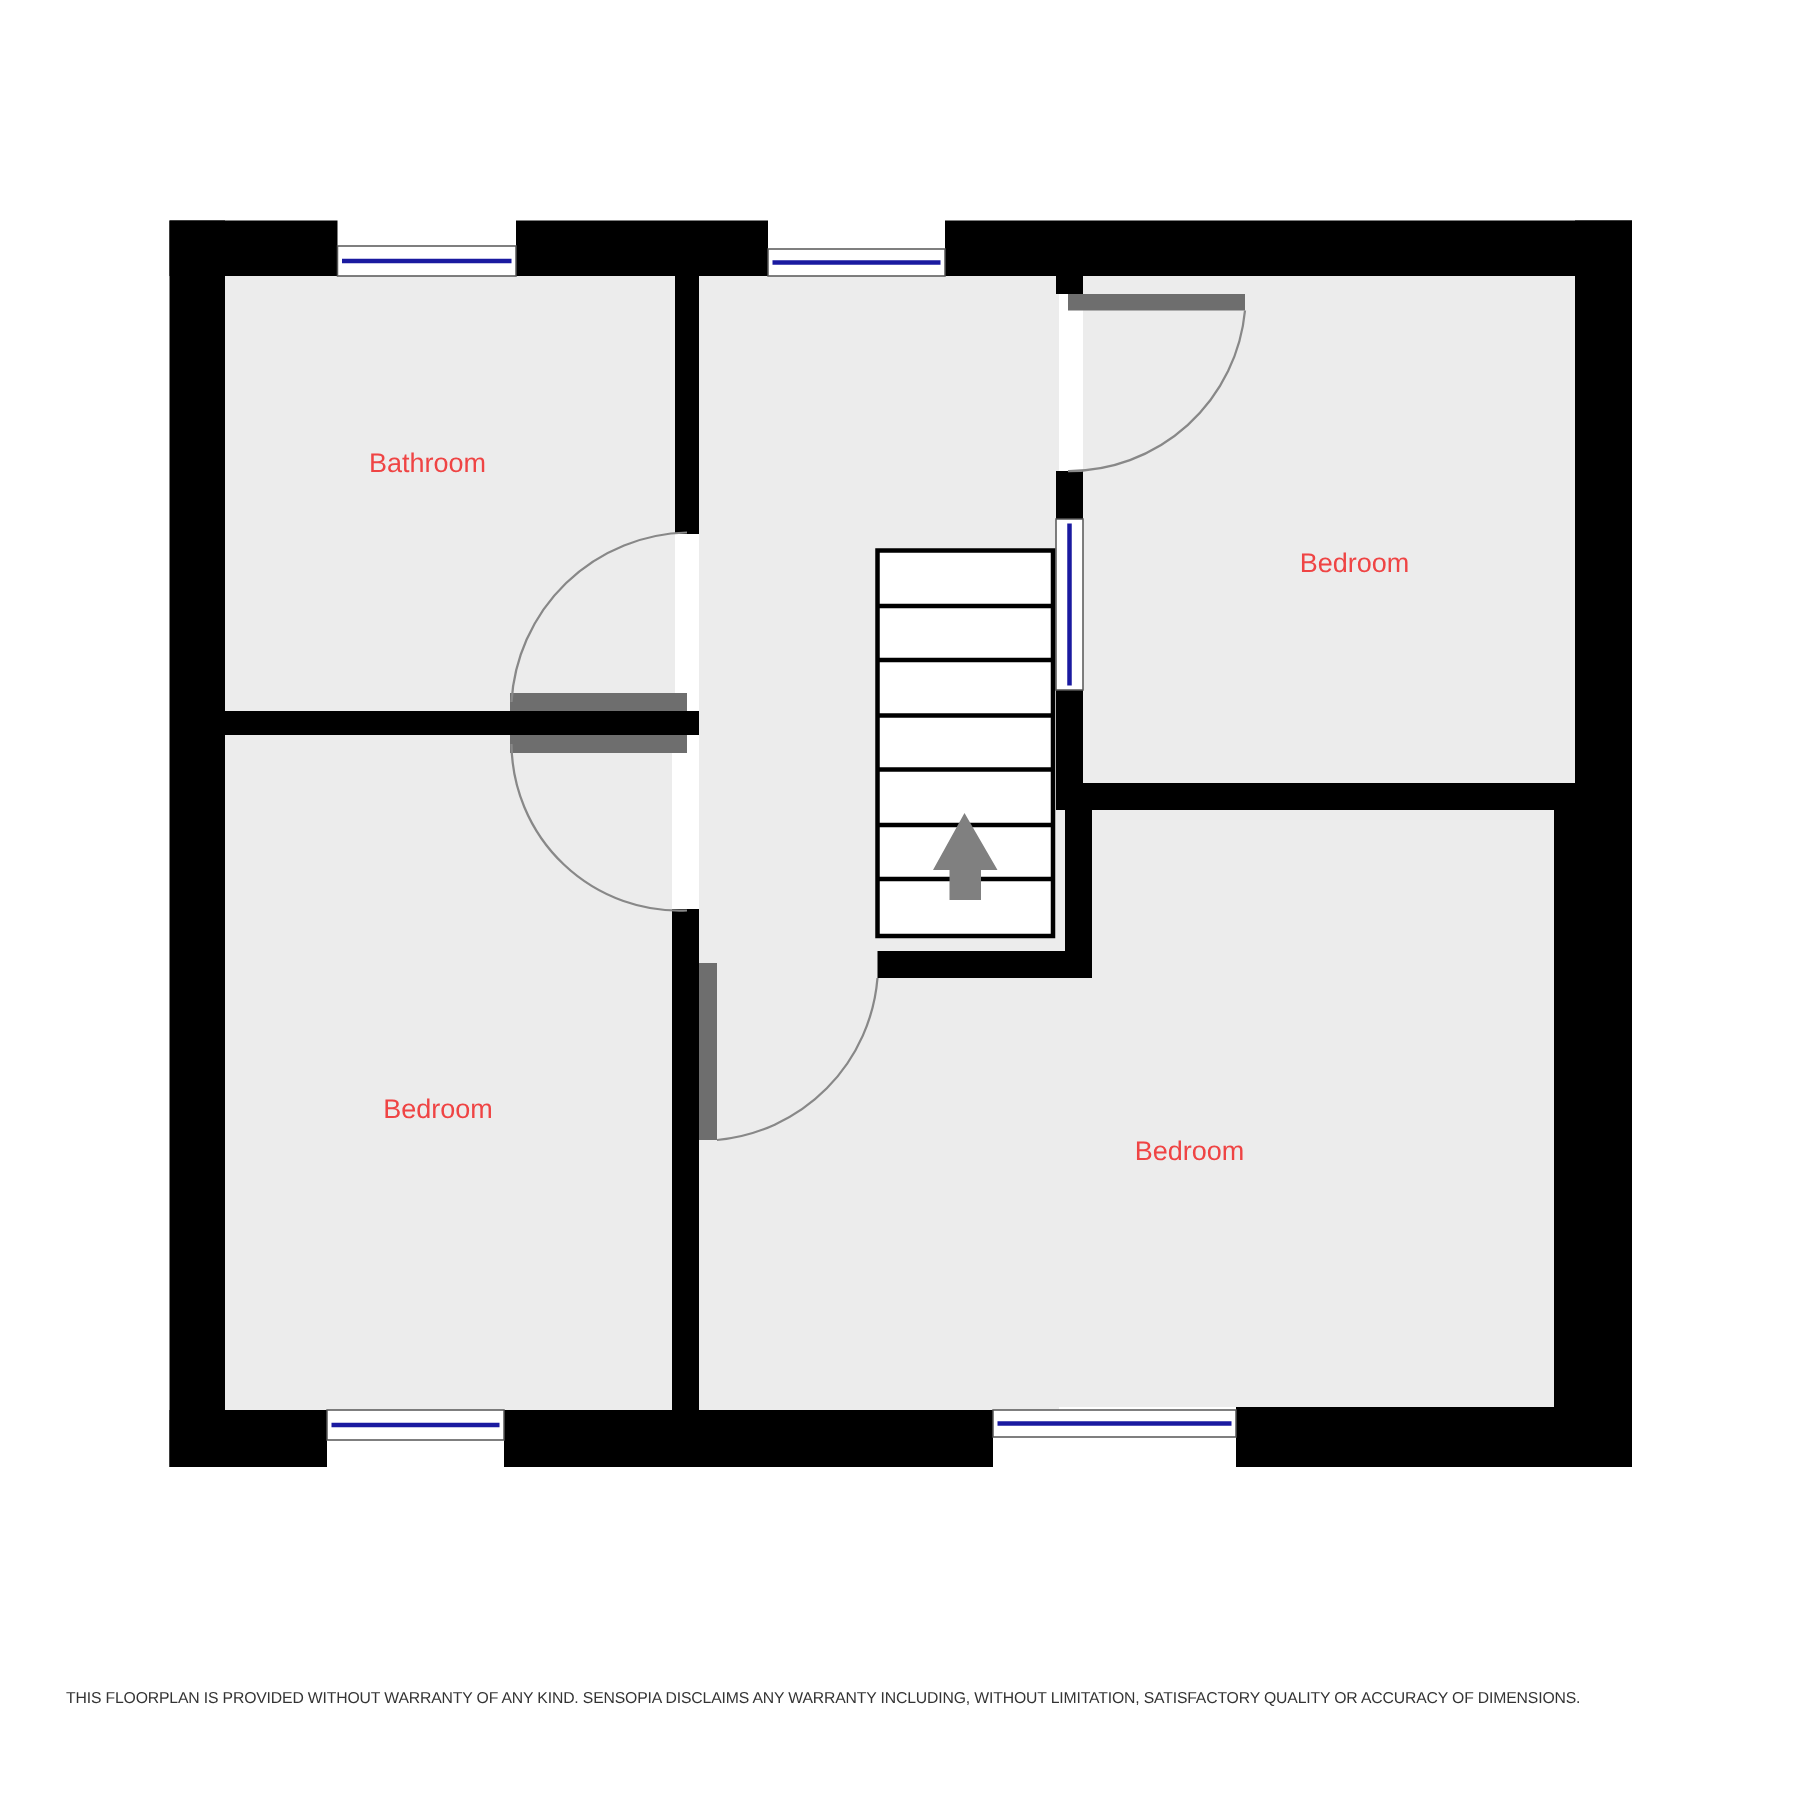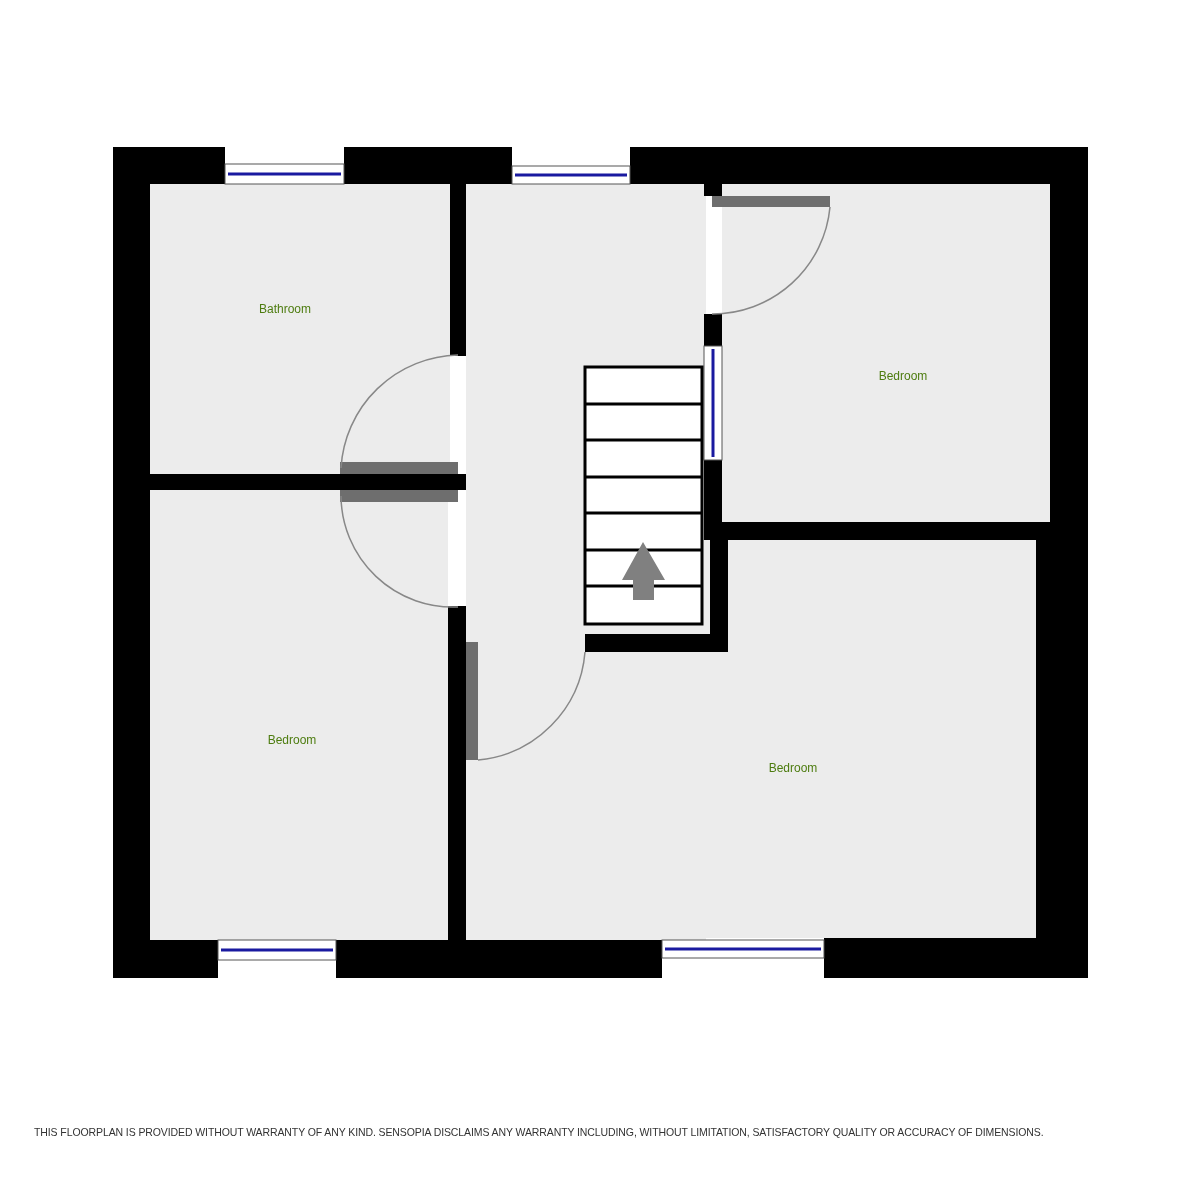--- a/index.html
+++ b/index.html
@@ -1,19 +1,19 @@
 <!DOCTYPE html>
 <html><head>
 <meta charset="utf-8">
 <style>
   html, body { margin: 0; padding: 0; background: #ffffff; }
   body { width: 1200px; height: 1200px; position: relative; overflow: hidden; font-family: "Liberation Sans", sans-serif; }
   #plan { position: absolute; left: 0; top: 0; width: 1200px; height: 1200px; }
-  .room-label { position: absolute; font-size: 12px; color: #4d7c0f; transform: translate(-50%, -50%); white-space: nowrap; }
-  .disclaimer { position: absolute; left: 34px; top: 1126px; width: 1060px; font-size: 10.5px; line-height: 13px; color: #333333; letter-spacing: -0.1px; }
+  .room-label { position: absolute; font-size: 18px; color: #ef4444; transform: translate(-50%, -50%); white-space: nowrap; }
+  .disclaimer { position: absolute; left: 44px; top: 1126px; width: 1060px; font-size: 10.5px; line-height: 13px; color: #333333; letter-spacing: -0.1px; }
 </style>
 </head>
 <body>
 
 <svg id="plan" width="1200" height="1200" viewBox="0 0 1200 1200" xmlns="http://www.w3.org/2000/svg">
 
   <g fill="#ececec">
     <rect x="150" y="184" width="300" height="290"></rect>
     <rect x="150" y="490" width="298" height="450"></rect>
     <rect x="466" y="184" width="240" height="760"></rect>

